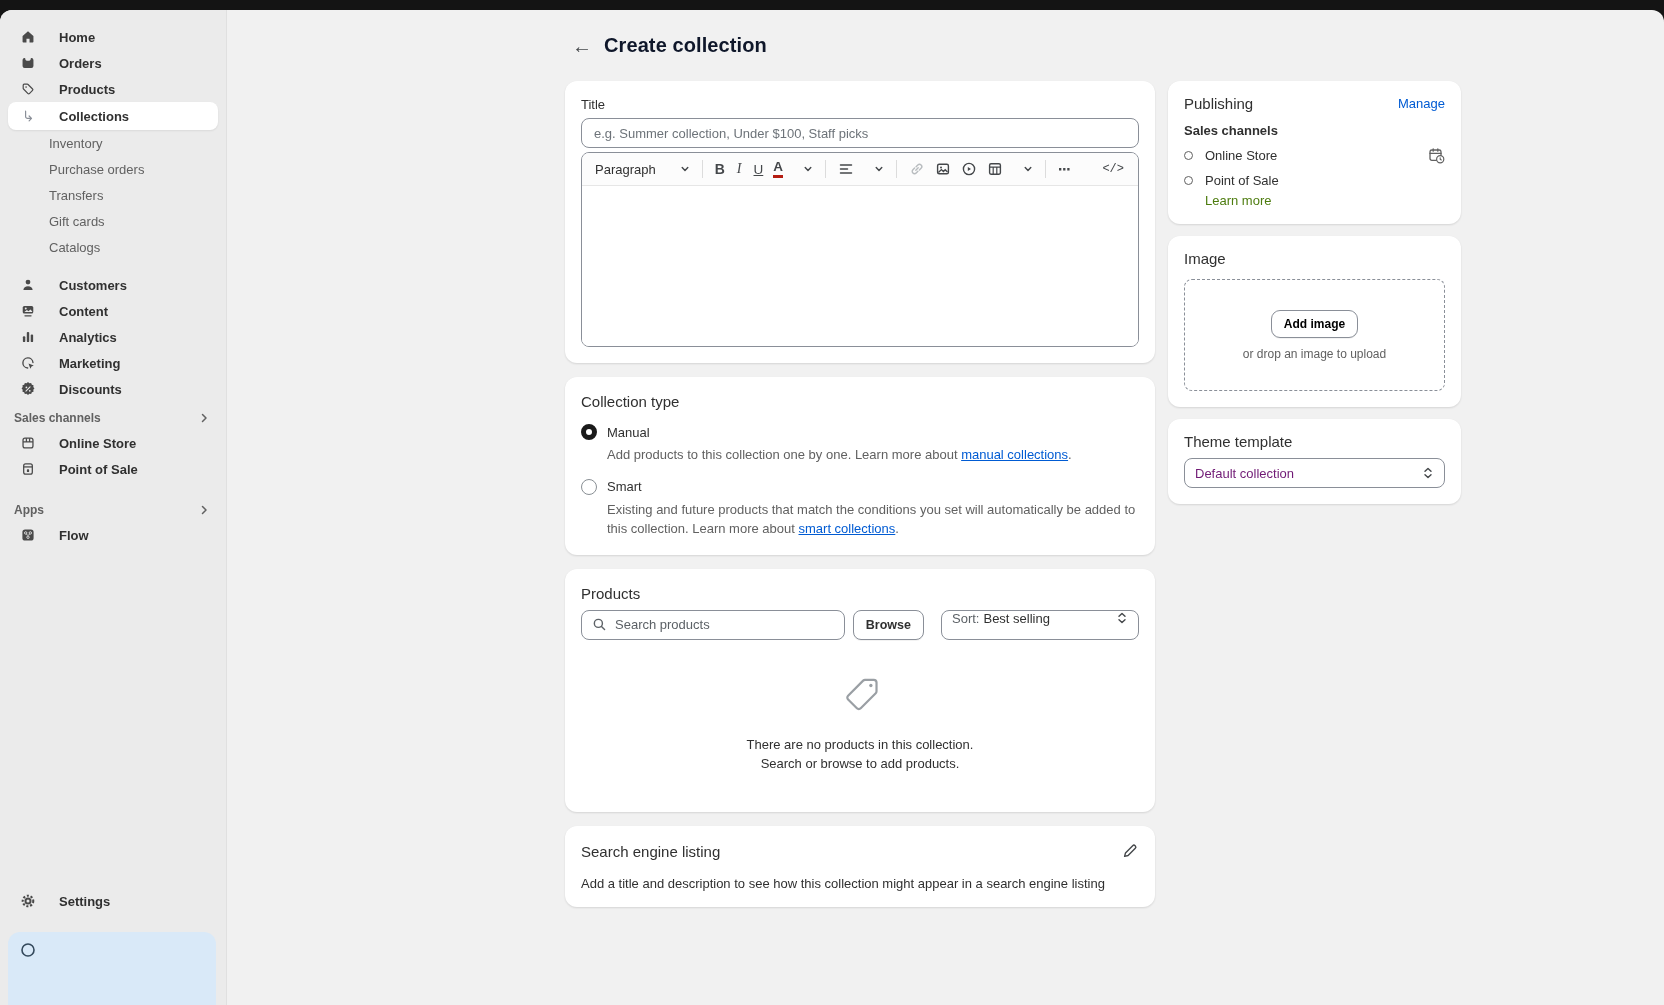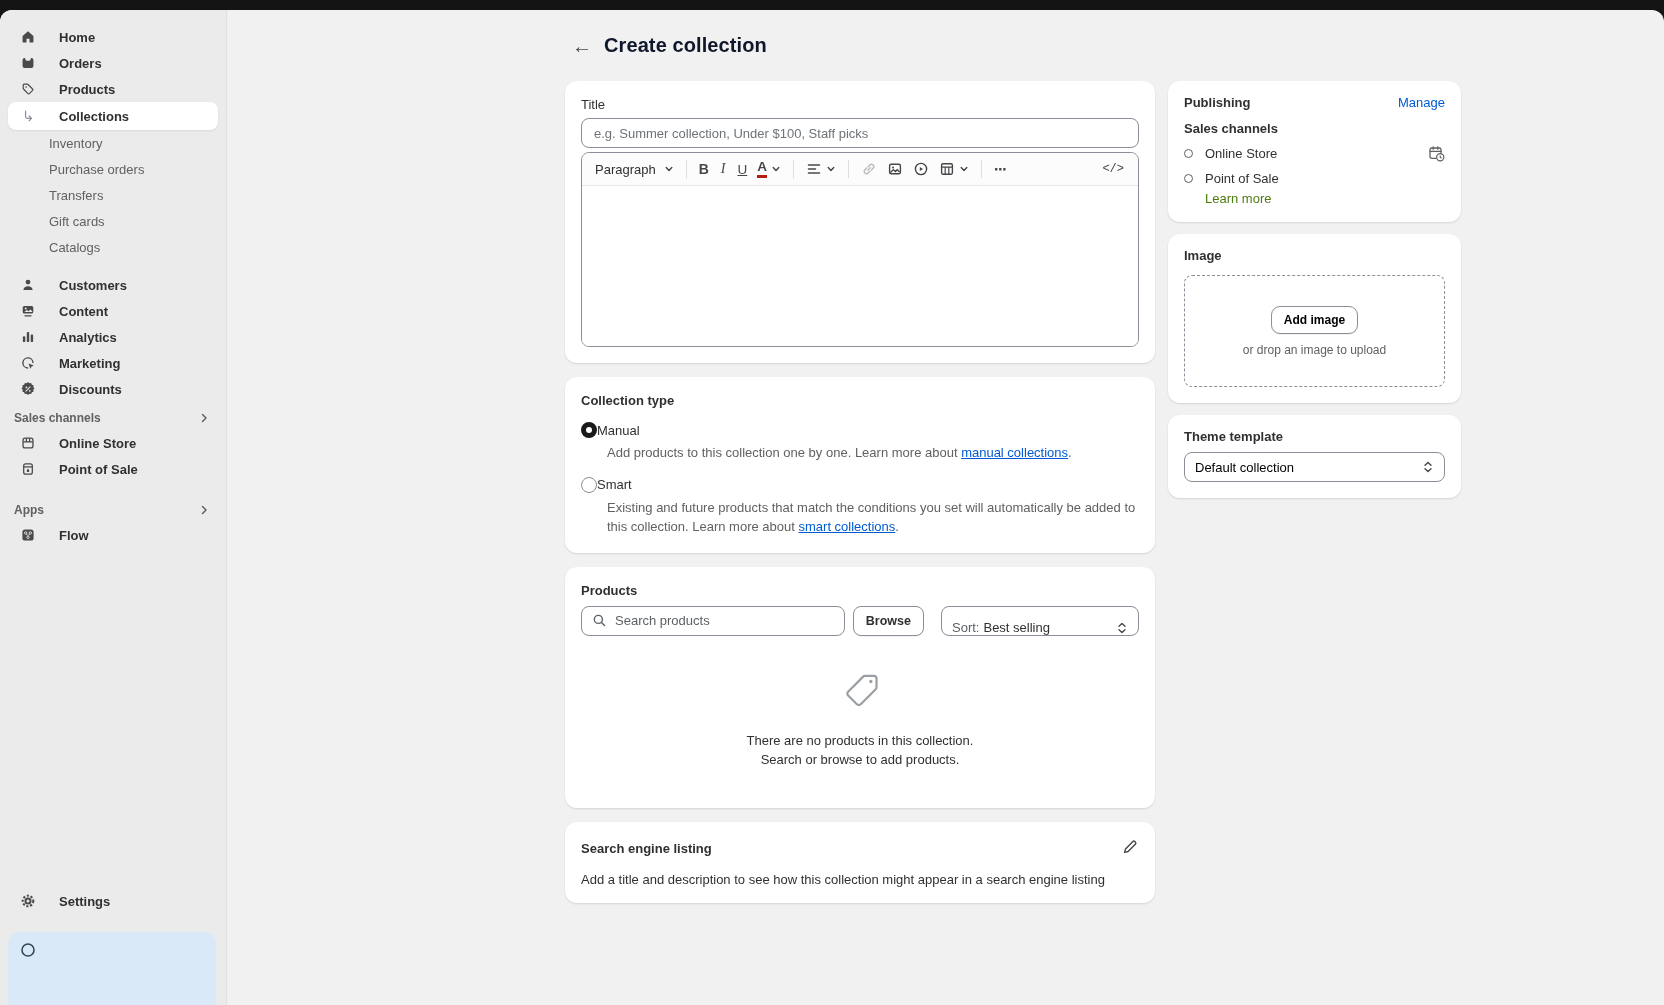--- a/index.html
+++ b/index.html
@@ -26,56 +26,56 @@
   
   .page-header { position:absolute; left:572px; top:24px; display:flex; align-items:center; gap:12px; }
   .back-btn { font-size:20px; color:#44474a; cursor:pointer; line-height:1; }
   .page-title { font-size:20px; font-weight:700; color:#0f172a; letter-spacing:.1px; }
 
   .col-left  { position:absolute; left:565px; top:71px; width:590px; display:flex; flex-direction:column; gap:14px; }
   .col-right { position:absolute; left:1168px; top:71px; width:293px; display:flex; flex-direction:column; gap:12px; }
   .card { background:#fff; border-radius:12px; box-shadow:0 1px 2px rgba(26,26,26,.13); padding:16px; }
 
   .field-label { font-size:13px; color:#303030; margin-bottom:6px; }
-  .h-bold { font-size:13px; font-weight:700; color:#303030; }
+  .h-bold { font-size:15px; font-weight:400; color:#303030; }
 
   input.text-input { width:100%; height:30px; border:1px solid #8a8f98; border-radius:8px; padding:0 12px; font:13px "Liberation Sans","DejaVu Sans",sans-serif; color:#303030; background:#fff; outline:none; }
   input.text-input::placeholder { color:#6d7379; }
 
   
   .editor { margin-top:4px; border:1px solid #8a8f98; border-radius:8px; overflow:hidden; background:#fff; }
   .rte-toolbar { height:33px; background:#fcfcfc; border-bottom:1px solid #e6e6e6; display:flex; align-items:center; padding:0 8px; }
-  .rte-btn { display:flex; align-items:center; gap:4px; padding:4px 5px; border-radius:6px; cursor:pointer; color:#44474a; }
+  .rte-btn { display:flex; align-items:center; gap:20px; padding:4px 5px; border-radius:6px; cursor:pointer; color:#44474a; }
   .rte-sep { width:1px; height:18px; background:#dcdcdc; margin:0 7px; }
   .para-label { font-size:13px; color:#303030; padding-right:4px; }
   .glyph-b { font-weight:800; font-size:14px; }
   .glyph-i { font-style:italic; font-family:"Liberation Serif","DejaVu Serif",serif; font-size:14px; padding:0 2px; }
   .glyph-u { text-decoration:underline; font-size:13.5px; }
   .glyph-a { font-size:13.5px; font-weight:600; border-bottom:3px solid #b51d12; line-height:1.05; }
   .rte-area { height:160px; background:#fff; }
   .code-btn { margin-left:auto; font-family:"Liberation Mono","DejaVu Sans Mono",monospace; font-size:12px; color:#44474a; padding:4px 6px; cursor:pointer; }
   .dots { letter-spacing:2px; font-weight:700; color:#44474a; font-size:13px; }
 
   
-  .opt-row { display:flex; align-items:center; margin-top:14px; cursor:pointer; }
+  .opt-row { display:flex; align-items:center; gap:10px; margin-top:14px; cursor:pointer; }
   .radio { width:16px; height:16px; border-radius:50%; background:#fff; }
   .radio.sel { border:5px solid #1a1a1a; }
   .radio.unsel { border:1.5px solid #898f94; }
   .opt-label { font-size:13px; color:#303030; }
   .opt-desc { margin:6px 0 0 26px; color:#616161; line-height:1.45; max-width:530px; }
   a.blue-link { color:#005bd3; text-decoration:underline; cursor:pointer; }
 
   
   .prod-controls { display:flex; align-items:center; margin-top:8px; }
   .search-box { flex:1; height:30px; border:1px solid #8a8f98; border-radius:8px; display:flex; align-items:center; gap:8px; padding:0 10px; background:#fff; }
   .search-box input { border:none; outline:none; flex:1; font:13px "Liberation Sans","DejaVu Sans",sans-serif; color:#303030; background:transparent; }
   .search-box input::placeholder { color:#5c6166; }
   .btn { height:30px; border:1px solid #8a8f98; border-radius:8px; background:#fff; display:flex; align-items:center; justify-content:center; padding:0 12px; font-weight:700; font-size:12.5px; color:#303030; cursor:pointer; box-shadow:0 1px 0 rgba(0,0,0,.05); }
   .browse-btn { margin-left:8px; }
-  .sort-select { width:198px; margin-left:17px; height:30px; border:1px solid #8a8f98; border-radius:8px; background:#fff; display:flex; align-items:flex-end; padding:0 10px; cursor:pointer; }
+  .sort-select { width:198px; margin-left:17px; height:30px; border:1px solid #8a8f98; border-radius:8px; background:#fff; display:flex; align-items:flex-start; padding:0 10px; cursor:pointer; }
   .sort-prefix { color:#5c6166; margin-right:4px; }
   .sort-value { color:#303030; }
   .updown { margin-left:auto; }
   .empty-state { text-align:center; padding:34px 0 22px; }
   .empty-state .tag-wrap { display:inline-block; }
   .empty-lines { margin-top:12px; color:#303030; line-height:1.5; font-size:13px; }
 
   
   .seo-head { display:flex; align-items:flex-end; justify-content:space-between; }
   .seo-body { margin-top:16px; color:#303030; }
@@ -92,21 +92,21 @@
   .pos-note { margin:4px 0 0 21px; color:#616161; line-height:1.44; }
   .learn-more { display:inline-block; margin:5px 13px 0 21px; color:#4d7c0f; cursor:pointer; }
 
   
   .dropzone { margin-top:12px; border:1px dashed #8a8f98; border-radius:8px; height:112px; display:flex; flex-direction:column; align-items:center; justify-content:center; gap:9px; }
   .add-image-btn { height:28px; padding:0 12px; border:1px solid #8a8f98; border-radius:9px; background:#fff; font-weight:700; font-size:12px; display:flex; align-items:center; cursor:pointer; box-shadow:0 1px 0 rgba(0,0,0,.05); }
   .drop-hint { font-size:12px; color:#616161; }
 
   
   .select-box { margin-top:8px; height:30px; border:1px solid #8a8f98; border-radius:8px; display:flex; align-items:center; padding:0 10px; cursor:pointer; background:#fff; }
-  .select-box span { color:#000000; }
+  .select-box span { color:#701a75; }
 
   svg { display:block; }
 </style>
 </head>
 <body>
 
 <div class="topbar"></div>
 
 <div class="app">
 

